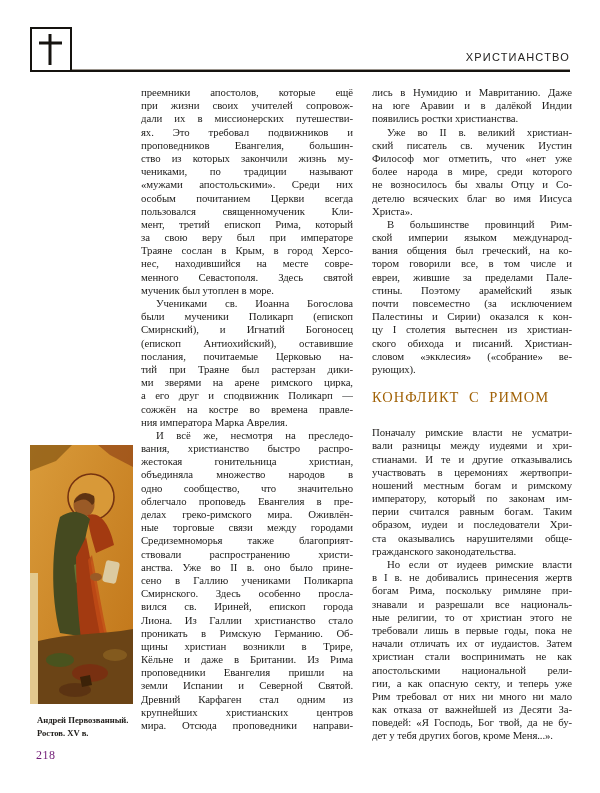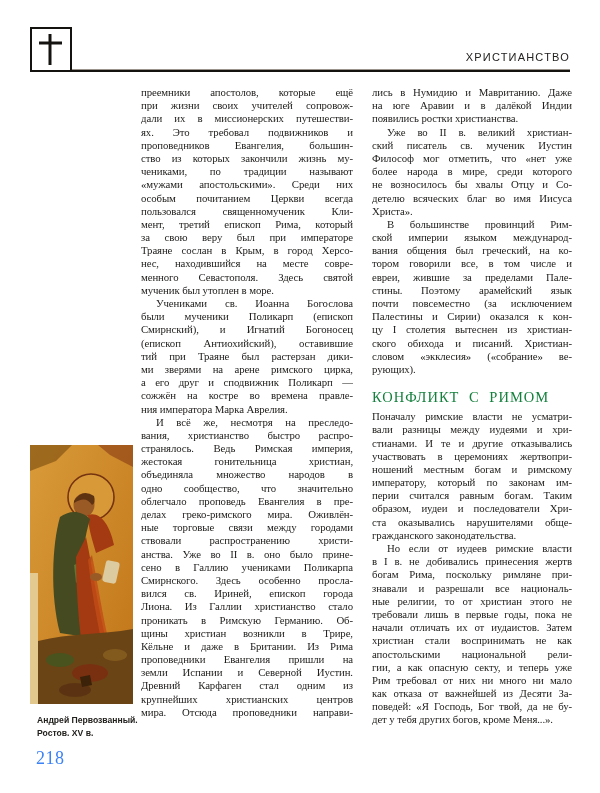--- a/index.html
+++ b/index.html
@@ -31,34 +31,34 @@
   #col-left{left:141px; width:212px;}
   #col-right{left:372px; width:200px;}
   .line{
     height:13.2px; line-height:13.2px; overflow:hidden;
     display:flex; justify-content:space-between; white-space:nowrap;
   }
   .line span{flex:0 0 auto;}
   .line.end{display:block; text-align:left;}
   .line.indent{padding-left:15px;}
   #section-heading{
-    margin:12px 0 4px 0; font-size:14.5px; line-height:18px; font-weight:400;
-    letter-spacing:1px; word-spacing:5px; color:#15803d;
+    margin:12px 0 20px 0; font-size:14.5px; line-height:18px; font-weight:400;
+    letter-spacing:1px; word-spacing:5px; color:#a16207;
   }
   
   #figure{position:absolute; left:30px; top:445px; width:103px; height:259px;}
   #figure svg{display:block;}
   #figure-caption{
     position:absolute; left:37px; top:714px; width:112px;
-    font-family:Liberation Sans, sans-serif;
+    font-family:Liberation Serif, serif;
     font-size:8.6px; font-weight:700; line-height:13px; color:#23211e;
   }
   #page-number{
     position:absolute; left:36px; top:748px;
-    font-size:18px; letter-spacing:0.5px; color:#3b82f6;
+    font-size:12px; letter-spacing:0.5px; color:#701a75;
   }
 </style>
 </head>
 <body>
 
 <div id="page">
 
   <div id="cross-box">
     <svg width="37" height="40" viewBox="0 0 37 40">
       <line x1="18" y1="5" x2="18" y2="36" stroke="#15130f" stroke-width="3"></line>
@@ -187,20 +187,26 @@
         <span>и</span>
         <span>Игнатий</span>
         <span>Богоносец</span>
       </div>
       <div class="line">
         <span>(епископ</span>
         <span>Антиохийский),</span>
         <span>оставившие</span>
       </div>
       <div class="line">
+        <span>послания,</span>
+        <span>почитаемые</span>
+        <span>Церковью</span>
+        <span>на-</span>
+      </div>
+      <div class="line">
         <span>тий</span>
         <span>при</span>
         <span>Траяне</span>
         <span>был</span>
         <span>растерзан</span>
         <span>дики-</span>
       </div>
       <div class="line">
         <span>ми</span>
         <span>зверями</span>
@@ -235,26 +241,20 @@
         <span>на</span>
         <span>преследо-</span>
       </div>
       <div class="line">
         <span>вания,</span>
         <span>христианство</span>
         <span>быстро</span>
         <span>распро-</span>
       </div>
       <div class="line">
-        <span>странялось.</span>
-        <span>Ведь</span>
-        <span>Римская</span>
-        <span>империя,</span>
-      </div>
-      <div class="line">
         <span>жестокая</span>
         <span>гонительница</span>
         <span>христиан,</span>
       </div>
       <div class="line">
         <span>объединяла</span>
         <span>множество</span>
         <span>народов</span>
         <span>в</span>
       </div>
@@ -276,20 +276,25 @@
         <span>греко-римского</span>
         <span>мира.</span>
         <span>Оживлён-</span>
       </div>
       <div class="line">
         <span>ные</span>
         <span>торговые</span>
         <span>связи</span>
         <span>между</span>
         <span>городами</span>
+      </div>
+      <div class="line">
+        <span>Средиземноморья</span>
+        <span>также</span>
+        <span>благоприят-</span>
       </div>
       <div class="line">
         <span>ствовали</span>
         <span>распространению</span>
         <span>христи-</span>
       </div>
       <div class="line">
         <span>анства.</span>
         <span>Уже</span>
         <span>во</span>
@@ -353,21 +358,21 @@
         <span>проповедники</span>
         <span>Евангелия</span>
         <span>пришли</span>
         <span>на</span>
       </div>
       <div class="line">
         <span>земли</span>
         <span>Испании</span>
         <span>и</span>
         <span>Северной</span>
-        <span>Иустин.</span>
+        <span>Святой.</span>
       </div>
       <div class="line">
         <span>Древний</span>
         <span>Карфаген</span>
         <span>стал</span>
         <span>одним</span>
         <span>из</span>
       </div>
       <div class="line">
         <span>крупнейших</span>

